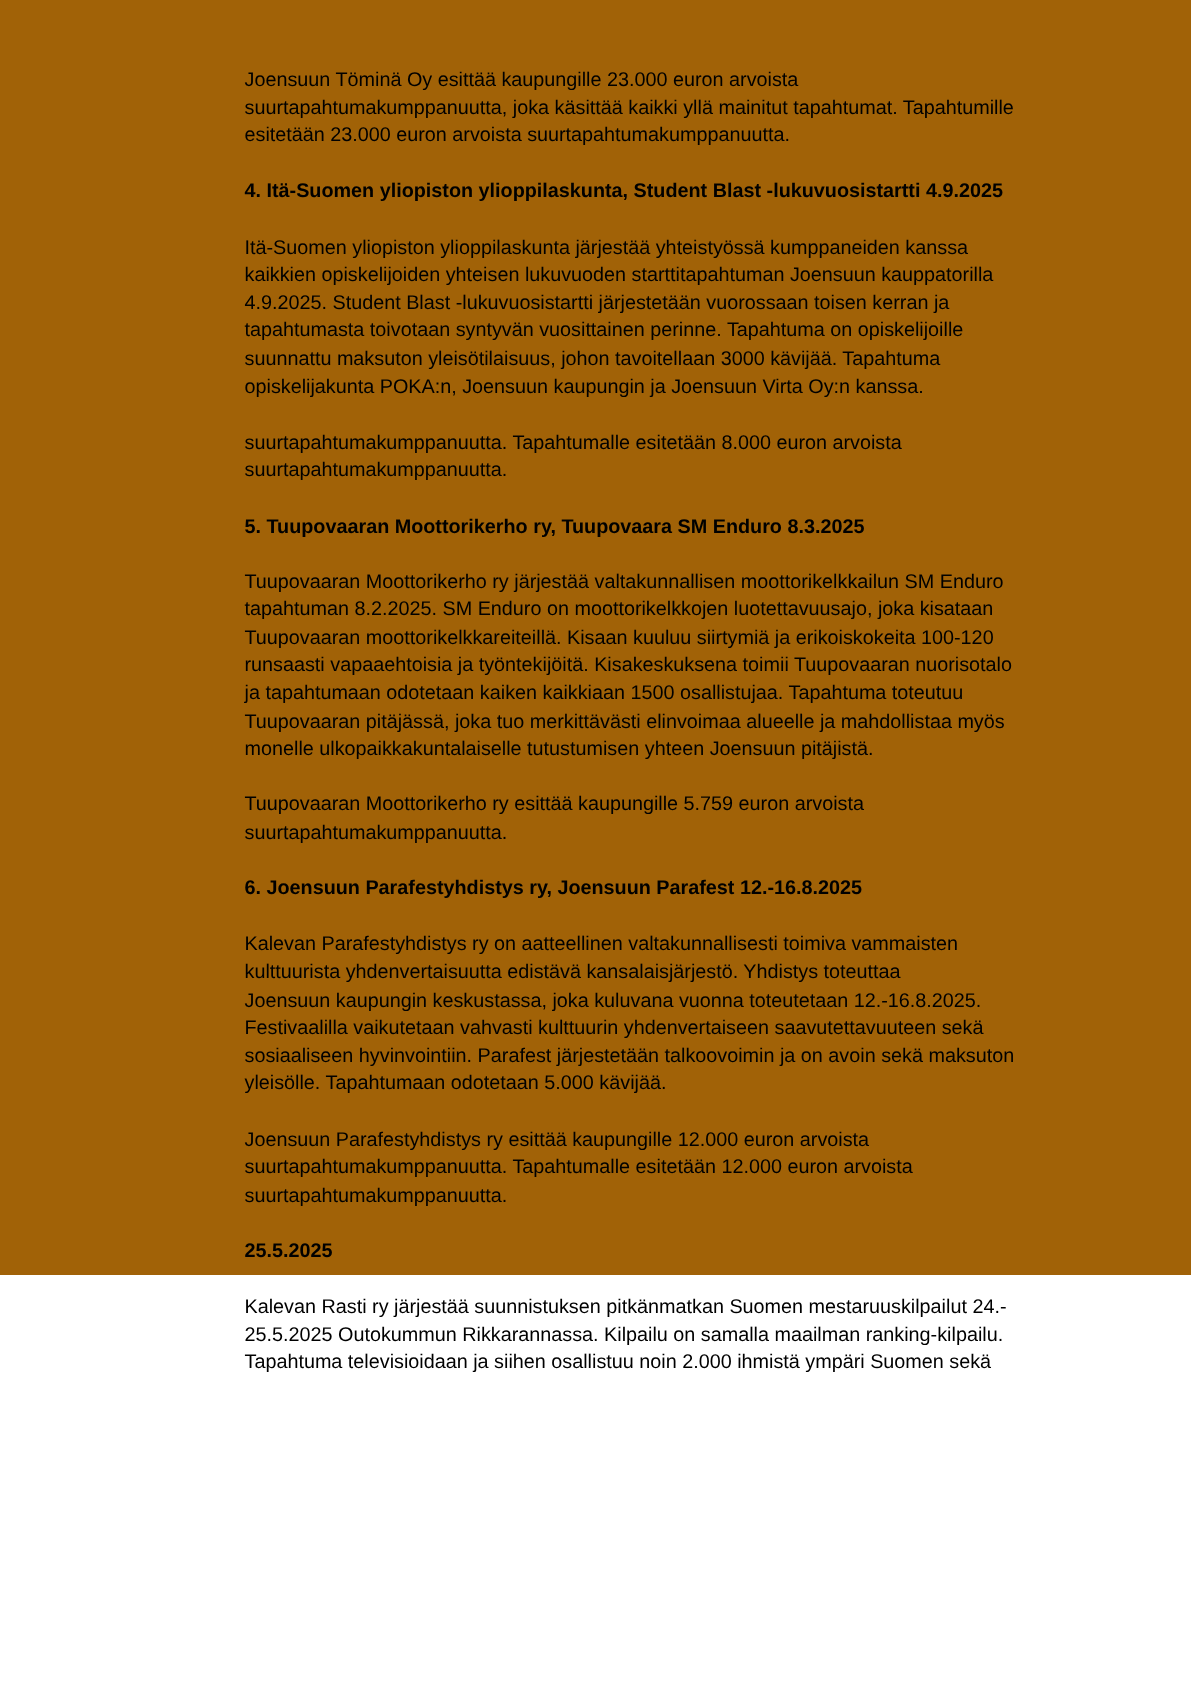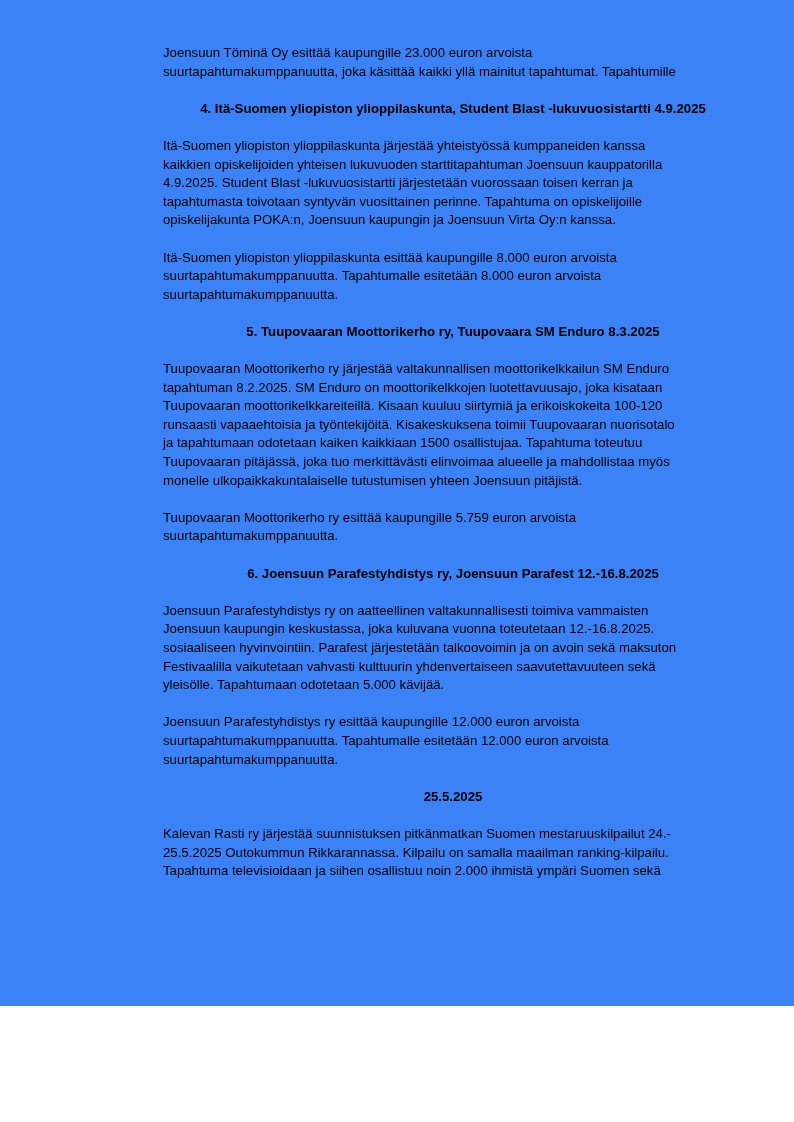--- a/index.html
+++ b/index.html
@@ -13,71 +13,71 @@
       position: relative;
       overflow: hidden;
       font-family: "Liberation Sans", sans-serif;
       color: #000000;
     }
     .page {
       position: absolute;
       left: 0;
       top: 0;
       width: 794px;
-      height: 1006px;
-      background: #3b82f6;
+      height: 850px;
+      background: #a16207;
     }
     .content {
       position: absolute;
       left: 163px;
       top: 44px;
       width: 580px;
     }
     .line {
       font-size: 13.2px;
       line-height: 18.6px;
       height: 18.6px;
       white-space: nowrap;
     }
     .heading {
       font-weight: bold;
       font-size: 13.2px;
       line-height: 18.6px;
       white-space: nowrap;
-      text-align: center;
     }
     .gap {
       height: 18.6px;
     }
     .block { margin: 0; }
   </style>
 </head>
 <body>
 
 <div class="page">
   <div class="content">
 
     <div class="block">
       <div class="line">Joensuun Töminä Oy esittää kaupungille  23.000 euron arvoista</div>
       <div class="line">suurtapahtumakumppanuutta, joka käsittää kaikki yllä mainitut tapahtumat. Tapahtumille</div>
+      <div class="line">esitetään 23.000 euron arvoista suurtapahtumakumppanuutta.</div>
     </div>
     <div class="gap"></div>
 
     <div class="heading">4. Itä-Suomen yliopiston ylioppilaskunta,  Student Blast -lukuvuosistartti 4.9.2025</div>
     <div class="gap"></div>
     <div class="block">
       <div class="line">Itä-Suomen yliopiston ylioppilaskunta järjestää yhteistyössä kumppaneiden kanssa</div>
       <div class="line">kaikkien opiskelijoiden yhteisen lukuvuoden  starttitapahtuman Joensuun kauppatorilla</div>
       <div class="line">4.9.2025. Student Blast -lukuvuosistartti järjestetään vuorossaan toisen kerran ja</div>
       <div class="line">tapahtumasta toivotaan syntyvän vuosittainen perinne. Tapahtuma on opiskelijoille</div>
+      <div class="line">suunnattu maksuton yleisötilaisuus, johon tavoitellaan  3000 kävijää.  Tapahtuma</div>
       <div class="line">opiskelijakunta POKA:n, Joensuun kaupungin ja Joensuun Virta Oy:n kanssa.</div>
     </div>
     <div class="gap"></div>
     <div class="block">
-      <div class="line">Itä-Suomen yliopiston ylioppilaskunta esittää kaupungille 8.000 euron arvoista</div>
       <div class="line">suurtapahtumakumppanuutta. Tapahtumalle esitetään 8.000 euron arvoista</div>
       <div class="line">suurtapahtumakumppanuutta.</div>
     </div>
     <div class="gap"></div>
 
     <div class="heading">5. Tuupovaaran Moottorikerho ry,  Tuupovaara SM Enduro 8.3.2025</div>
     <div class="gap"></div>
     <div class="block">
       <div class="line">Tuupovaaran Moottorikerho  ry järjestää valtakunnallisen moottorikelkkailun SM Enduro</div>
       <div class="line">tapahtuman 8.2.2025. SM Enduro on moottorikelkkojen luotettavuusajo, joka kisataan</div>
@@ -90,24 +90,25 @@
     <div class="gap"></div>
     <div class="block">
       <div class="line">Tuupovaaran Moottorikerho  ry esittää kaupungille  5.759 euron arvoista</div>
       <div class="line">suurtapahtumakumppanuutta.</div>
     </div>
     <div class="gap"></div>
 
     <div class="heading">6. Joensuun Parafestyhdistys  ry,  Joensuun Parafest 12.-16.8.2025</div>
     <div class="gap"></div>
     <div class="block">
-      <div class="line">Joensuun Parafestyhdistys ry on aatteellinen valtakunnallisesti toimiva vammaisten</div>
+      <div class="line">Kalevan Parafestyhdistys ry on aatteellinen valtakunnallisesti toimiva vammaisten</div>
+      <div class="line">kulttuurista yhdenvertaisuutta edistävä kansalaisjärjestö. Yhdistys toteuttaa</div>
       <div class="line">Joensuun kaupungin keskustassa, joka kuluvana vuonna toteutetaan 12.-16.8.2025.</div>
+      <div class="line">Festivaalilla vaikutetaan vahvasti kulttuurin yhdenvertaiseen saavutettavuuteen sekä</div>
       <div class="line">sosiaaliseen hyvinvointiin.  Parafest järjestetään talkoovoimin ja on avoin sekä maksuton</div>
-      <div class="line">Festivaalilla vaikutetaan vahvasti kulttuurin yhdenvertaiseen saavutettavuuteen sekä</div>
       <div class="line">yleisölle. Tapahtumaan odotetaan 5.000 kävijää.</div>
     </div>
     <div class="gap"></div>
     <div class="block">
       <div class="line">Joensuun Parafestyhdistys ry esittää kaupungille  12.000 euron arvoista</div>
       <div class="line">suurtapahtumakumppanuutta. Tapahtumalle esitetään 12.000 euron arvoista</div>
       <div class="line">suurtapahtumakumppanuutta.</div>
     </div>
     <div class="gap"></div>
 

